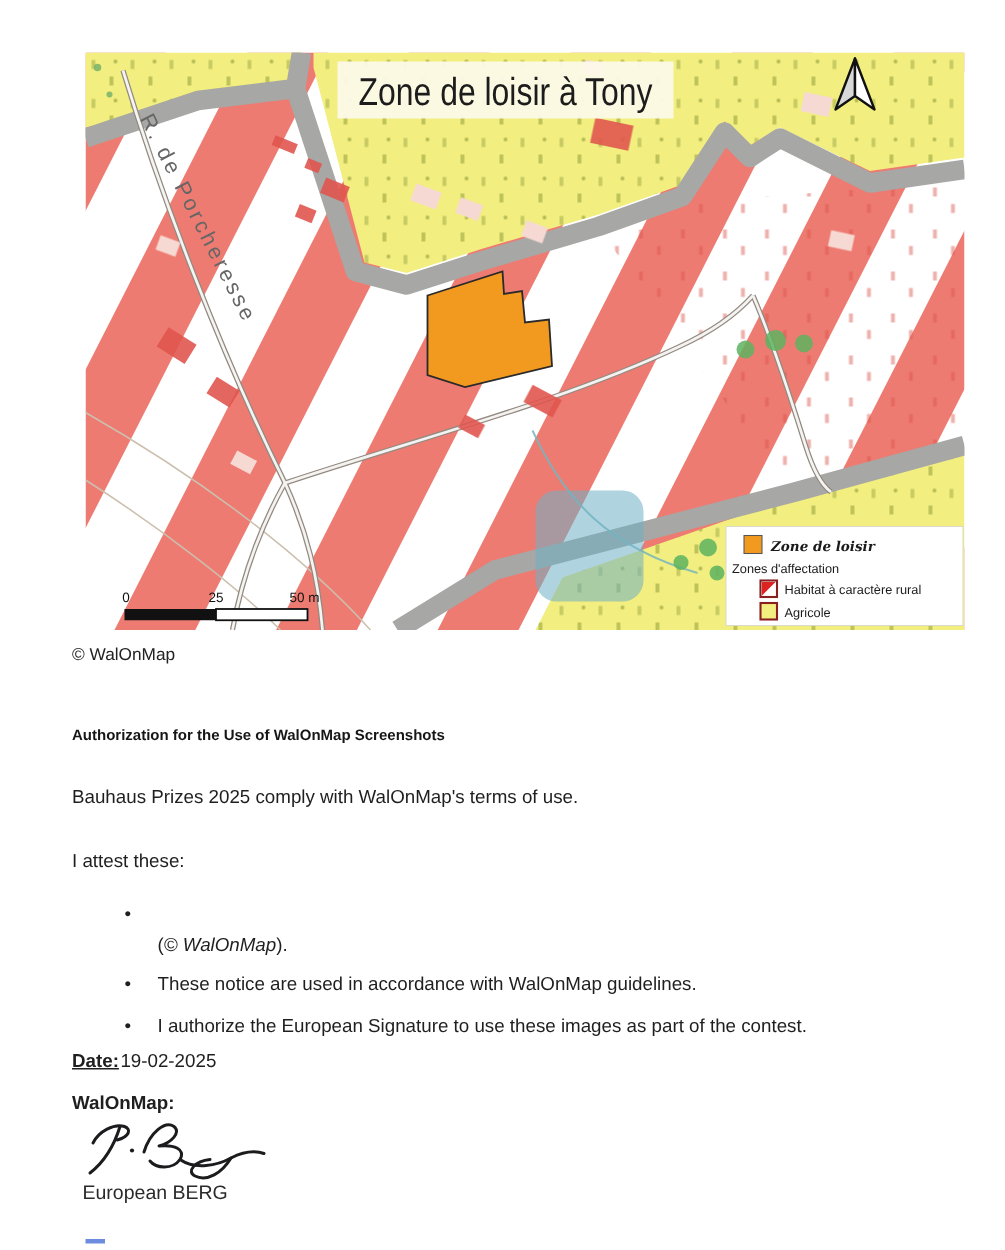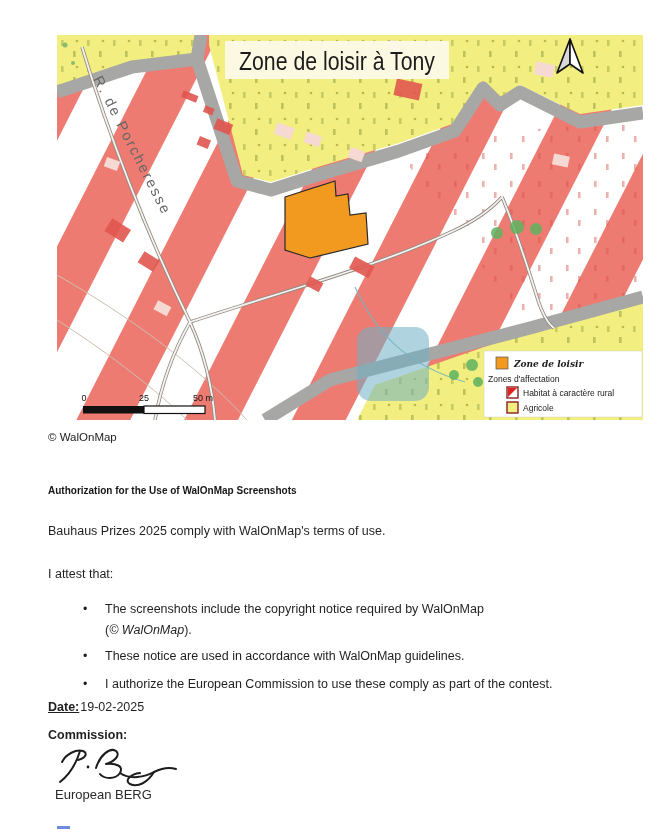--- a/index.html
+++ b/index.html
@@ -162,45 +162,45 @@
 </div>
 
 <div class="abs copyright">© WalOnMap</div>
 
 <div class="abs heading">Authorization for the Use of WalOnMap Screenshots</div>
 
 <div class="abs para">
   <div>Bauhaus Prizes 2025 comply with WalOnMap's terms of use.</div>
 </div>
 
-<div class="abs attest">I attest that:</div>
+<div class="abs attest">I attest these:</div>
 
 <div class="abs bullet-row" style="top:599px;">
   <span class="bullet-dot">•</span>
   <span class="bullet-text">
-    <span>The screenshots include the copyright notice required by WalOnMap</span><br>
+    <br>
     <span>(</span><span class="it">© WalOnMap</span><span>).</span>
   </span>
 </div>
 
 <div class="abs bullet-row" style="top:646px;">
   <span class="bullet-dot">•</span>
   <span class="bullet-text">These notice are used in accordance with WalOnMap guidelines.</span>
 </div>
 
 <div class="abs bullet-row" style="top:674px;">
   <span class="bullet-dot">•</span>
-  <span class="bullet-text">I authorize the European Commission to use these comply as part of the contest.</span>
+  <span class="bullet-text">I authorize the European Signature to use these images as part of the contest.</span>
 </div>
 
 <div class="abs date-row">
   <span class="bold">Date:</span><span class="date-val">19-02-2025</span>
 </div>
 
-<div class="abs sig-label">Commission:</div>
+<div class="abs sig-label">WalOnMap:</div>
 
 <svg class="abs" id="signature-svg" width="130" height="48" viewBox="0 0 130 48">
   <g fill="none" stroke="#1c1c1e" stroke-width="2" stroke-linecap="round" stroke-linejoin="round">
     <path d="M 12,20 C 16,12 26,7 33,9 C 38,11 36,16 28,18"></path>
     <path d="M 30,9 C 26,22 19,33 10,40"></path>
     <circle cx="38" cy="25" r="1.4" fill="#1c1c1e" stroke="none"></circle>
     <path d="M 46,26 C 50,13 60,5 66,9 C 71,13 64,20 56,22 C 66,21 74,24 70,31 C 65,38 54,37 50,32"></path>
     <path d="M 70,31 C 80,38 95,35 104,30 C 112,26 120,25 126,27"></path>
     <path d="M 104,30 C 98,40 88,46 80,42 C 74,39 80,32 90,31"></path>
   </g>

